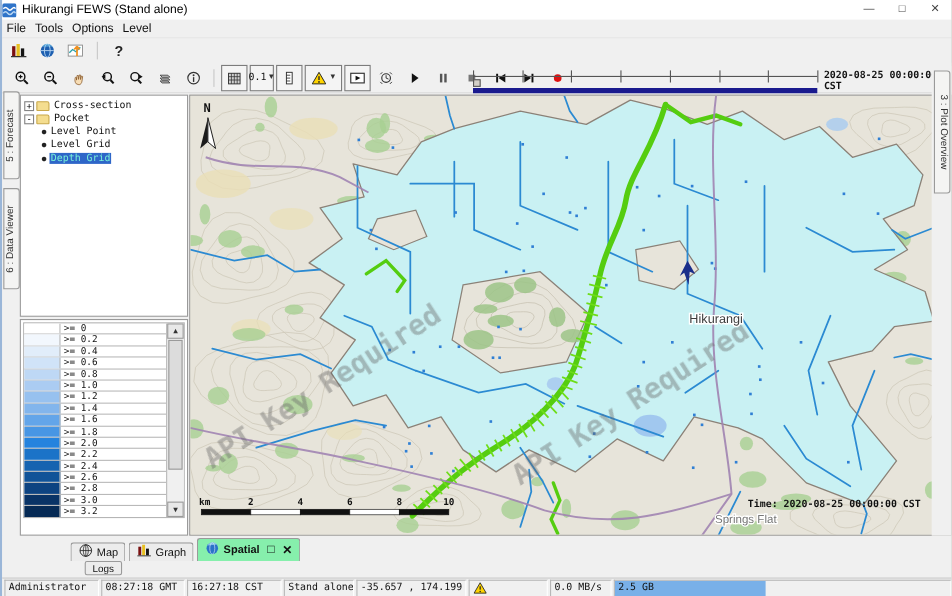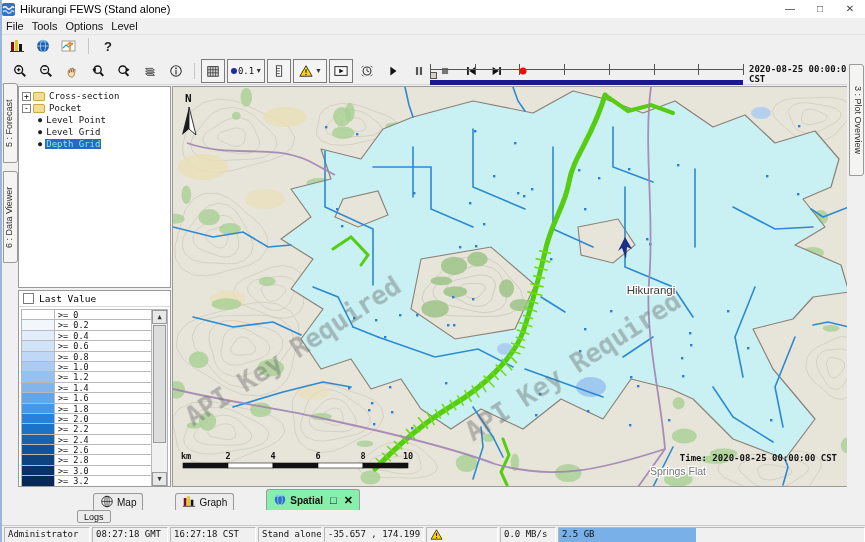--- a/index.html
+++ b/index.html
@@ -66,21 +66,21 @@
   .legend-scroll { position:absolute; right:0; top:0; bottom:0; width:16px; background:#f0f0f0; border-left:1px solid #b9b9b9; }
   .scroll-btn { height:14px; border:1px solid #9a9a9a; background:#e8e8e8; font-size:7px; text-align:center; line-height:12px; color:#333; }
   .scroll-btn.dn { position:absolute; bottom:0; left:0; right:0; }
   .scroll-thumb { position:absolute; top:15px; left:1px; right:1px; height:118px; background:#dcdcdc; border:1px solid #9a9a9a; }
 
   .map-wrap { flex:1; position:relative; border:1px solid #9a9a9a; margin:1px 0 0 0; background:#e7e4da; overflow:hidden; }
   .map-wrap svg { display:block; }
 
   
   .tabbar { height:23px; background:#f0f0f0; display:flex; align-items:flex-end; padding-left:62px; gap:3px; }
-  .btab { display:flex; align-items:center; gap:3px; border:1px solid #9a9a9a; border-bottom:none; border-radius:3px 3px 0 0; background:#ececec; height:17px; padding:4px 6px; font-size:10px; color:#111;margin-left:29px; }
+  .btab { display:flex; align-items:center; gap:3px; border:1px solid #9a9a9a; border-bottom:none; border-radius:3px 3px 0 0; background:#ececec; height:17px; padding:4px 6px; font-size:10px; color:#111; }
   .btab.active { background:#86efac; height:21px; font-weight:bold; }
   .btab .glyph { font-size:11px; font-weight:bold; color:#111; margin-left:4px; }
   .logsrow { height:15px; background:#f0f0f0; padding-left:75px; display:flex; align-items:flex-start; }
   .logs-tab { border:1px solid #9a9a9a; border-radius:2px; background:#ececec; font-size:9px; padding:0 6px; height:13px; line-height:12px; color:#111; }
 
   
   .statusbar { height:26px; display:flex; border-top:1px solid #c9c9c9; background:#f0f0f0; font-family:"DejaVu Sans Mono",monospace; font-size:9px; color:#111; }
   .status-cell { border:1px solid #b7b7b7; border-right-color:#fff; border-bottom-color:#fff; margin:1px 0 1px 2px; padding:1px 3px 0 3px; white-space:nowrap; overflow:hidden; position:relative; }
   .status-cell .memfill { position:absolute; left:0; top:0; bottom:0; background:#79b0e8; z-index:0; }
   .status-cell span { position:relative; z-index:1; }
@@ -197,21 +197,21 @@
           <rect x="2" y="3" width="12" height="11" fill="#cfcfcf" stroke="#333" stroke-width="1"></rect>
           <g stroke="#333" stroke-width="0.8">
             <line x1="5" y1="3" x2="5" y2="14"></line>
             <line x1="8" y1="3" x2="8" y2="14"></line>
             <line x1="11" y1="3" x2="11" y2="14"></line>
             <line x1="2" y1="6.5" x2="14" y2="6.5"></line>
             <line x1="2" y1="10" x2="14" y2="10"></line>
           </g>
         </svg>
     </div>
-    <div class="tb2-btn framed" style="width:38px">
+    <div class="tb2-btn framed" style="width:22px">
       <svg width="8" height="8" viewBox="0 0 8 8">
           <circle cx="4" cy="4" r="3" fill="#1a2ea0"></circle>
         </svg>
       <span class="interval-label">0.1</span>
       <span class="drop-arrow">▼</span>
     </div>
     <div class="tb2-btn framed">
       <svg class="icon-sm" viewBox="0 0 16 16">
           <rect x="5" y="2" width="6" height="12" fill="#fff" stroke="#333" stroke-width="1"></rect>
           <g stroke="#333" stroke-width="0.9">
@@ -318,24 +318,20 @@
           <div class="tree-row tree-child">
             <span class="bullet">●</span>
             <span class="tree-label">Level Grid</span>
           </div>
           <div class="tree-row tree-child">
             <span class="bullet">●</span>
             <span class="tree-label sel">Depth Grid</span>
           </div>
         </div>
       <div class="legend-panel">
-        <div class="legend-check-row">
-          <div class="checkbox"></div>
-          <span style="font-size:9.5px">Last Value</span>
-        </div>
         <div class="legend-body">
           <div class="legend-rows" id="legend-rows">
               <div class="legend-row">
                 <div class="legend-swatch" style="background: rgb(255, 255, 255);"></div>
                 <div class="legend-label">&gt;= 0</div>
               </div>
               <div class="legend-row">
                 <div class="legend-swatch" style="background: rgb(242, 247, 253);"></div>
                 <div class="legend-label">&gt;= 0.2</div>
               </div>

